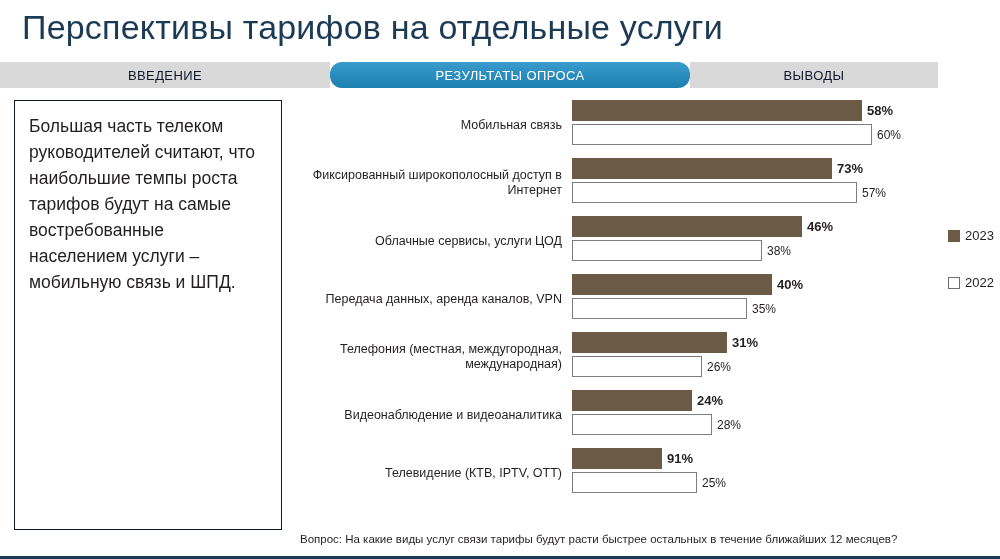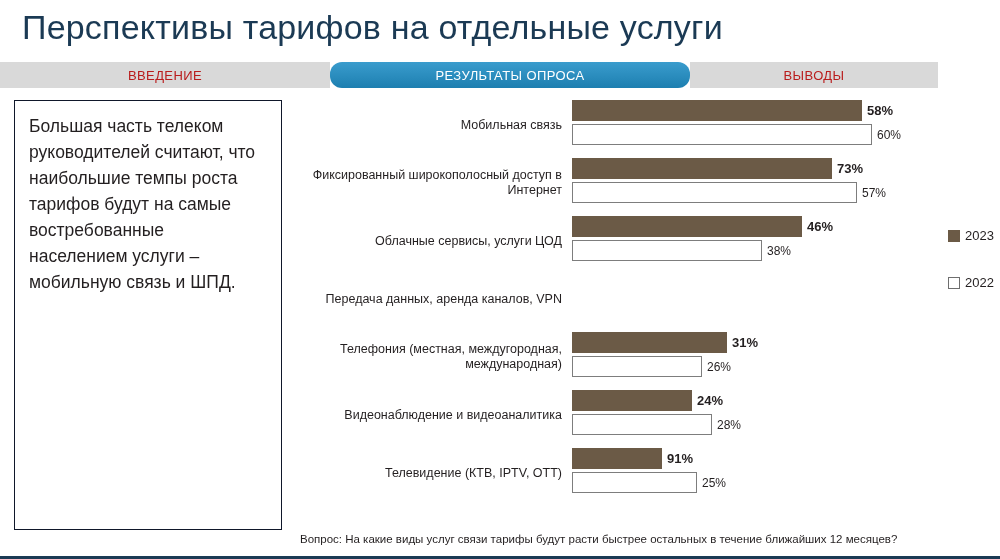--- a/index.html
+++ b/index.html
@@ -44,21 +44,21 @@
   .nav-item {
     color: #ffffff;
     font-size: 13px;
     display: flex;
     align-items: center;
     justify-content: center;
     letter-spacing: 0.4px;
   }
   .nav-item.inactive {
     background: #d9d9d9;
-    color: #b91c1c;
+    color: #0f172a;
   }
   .nav-item.active {
     background: #2a8ec0;
     background: linear-gradient(180deg, #3a9ccd 0%, #1d7fb0 100%);
     color: #ffffff;
   }
   .nav-a { width: 330px; }
   .nav-b { width: 360px; border-radius: 12px; }
   .nav-c { width: 248px; }
 
@@ -238,20 +238,30 @@
           </div>
           <div class="barline">
             <div class="bar bar-2022" style="width:190px"></div>
             <div class="val val-2022">38%</div>
           </div>
         </div>
       </div>
 
       <div class="row">
         <div class="cat-label">Передача данных, аренда каналов, VPN</div>
+        <div class="bars">
+          <div class="barline">
+            <div class="bar bar-2023" style="width:200px"></div>
+            <div class="val val-2023">40%</div>
+          </div>
+          <div class="barline">
+            <div class="bar bar-2022" style="width:175px"></div>
+            <div class="val val-2022">35%</div>
+          </div>
+        </div>
       </div>
 
       <div class="row">
         <div class="cat-label">Телефония (местная, междугородная, международная)</div>
         <div class="bars">
           <div class="barline">
             <div class="bar bar-2023" style="width:155px"></div>
             <div class="val val-2023">31%</div>
           </div>
           <div class="barline">

